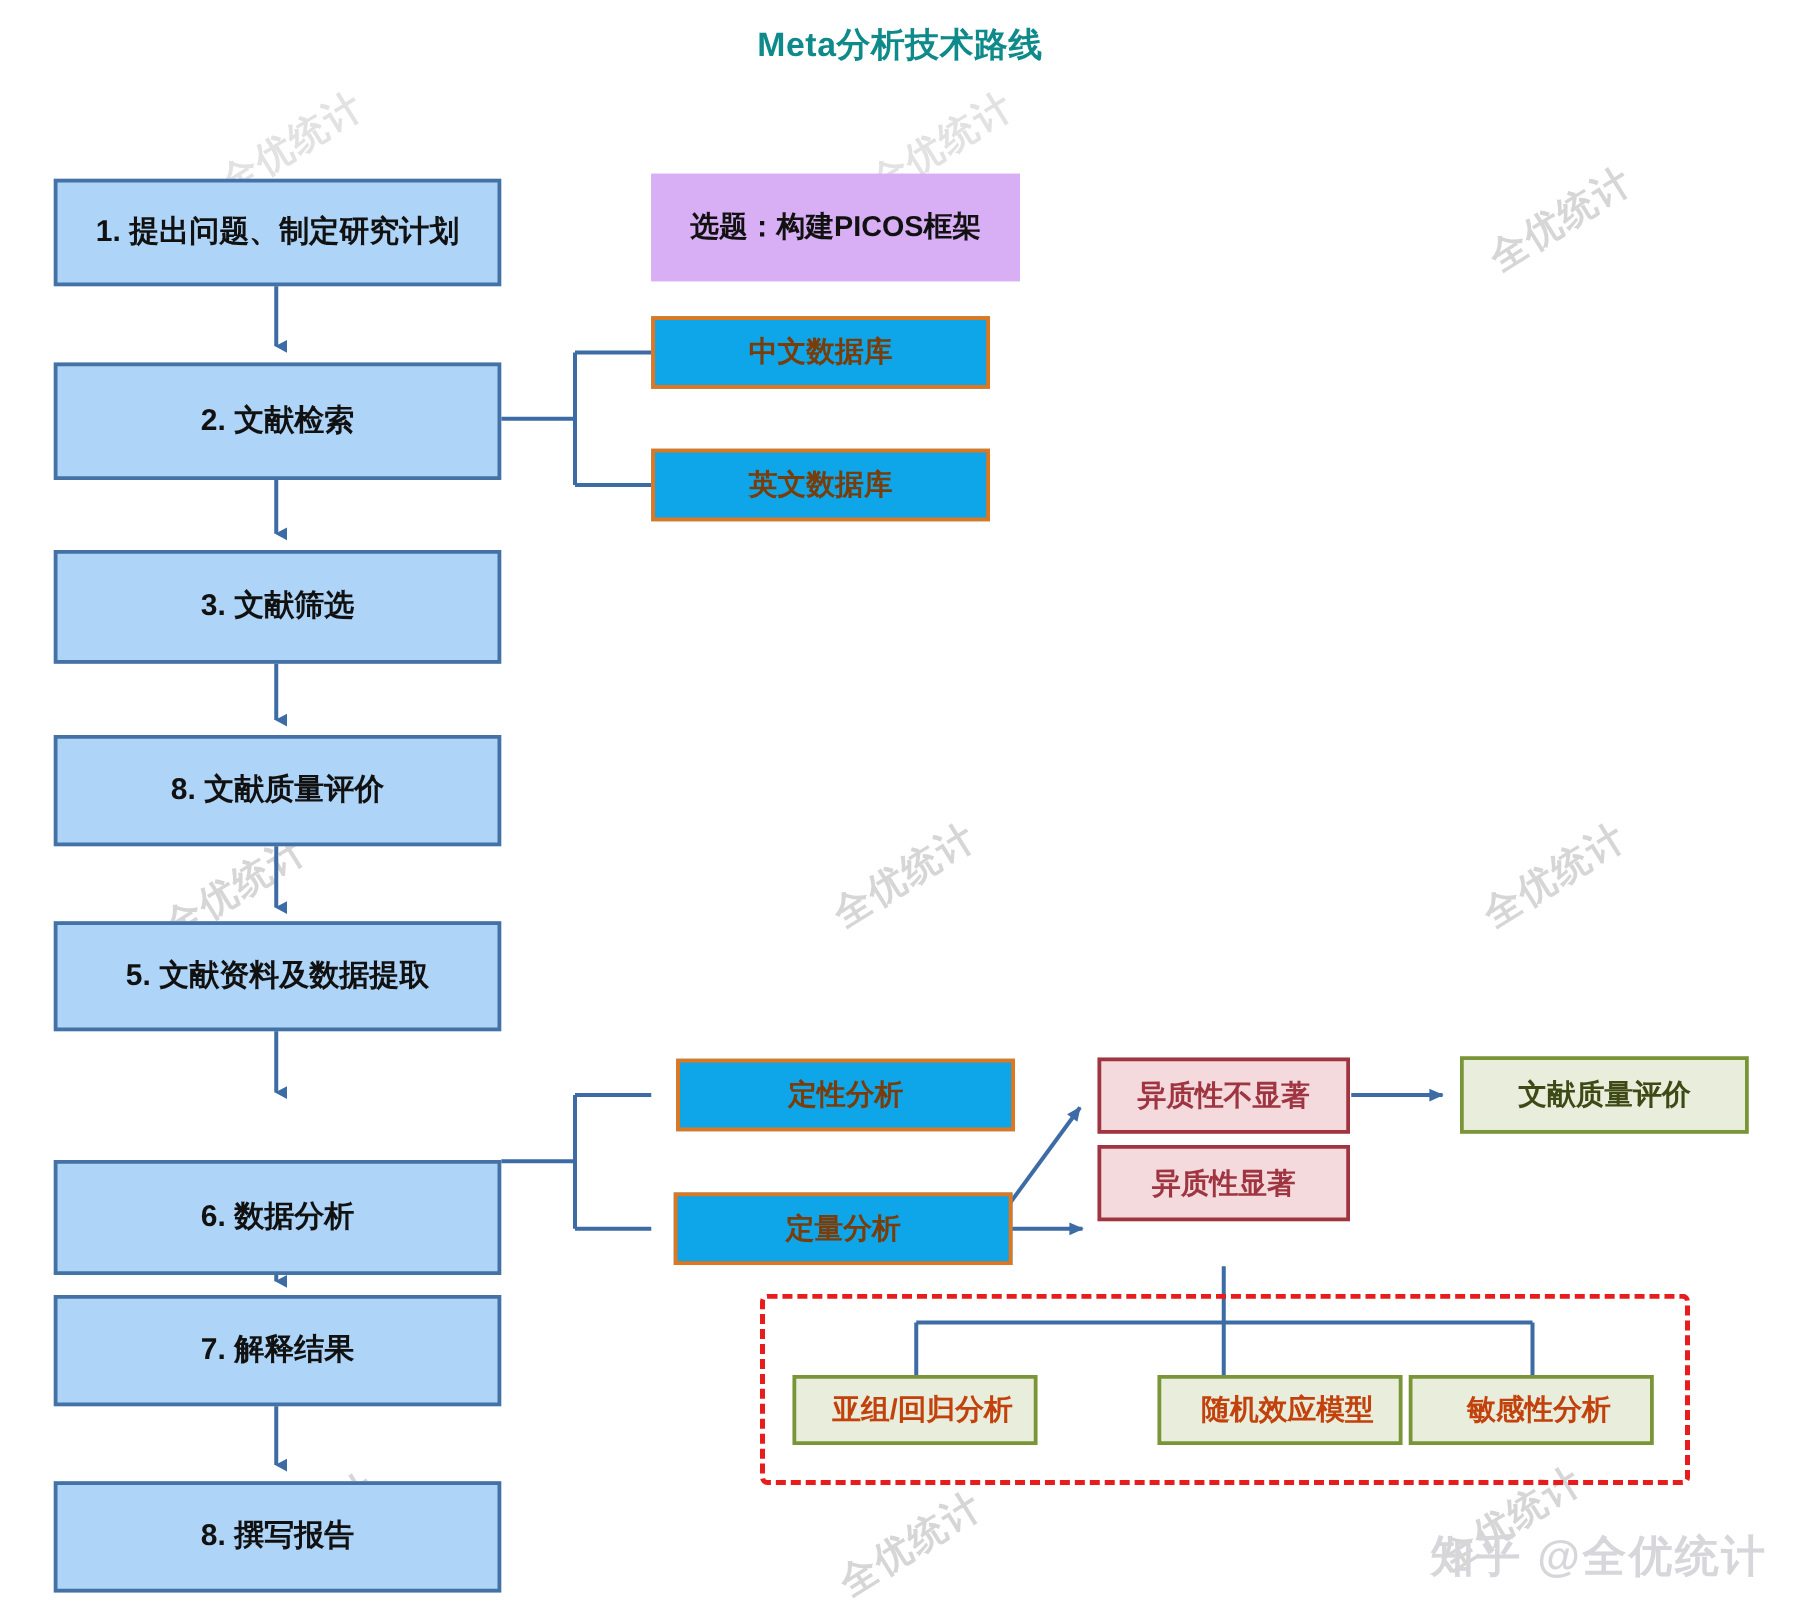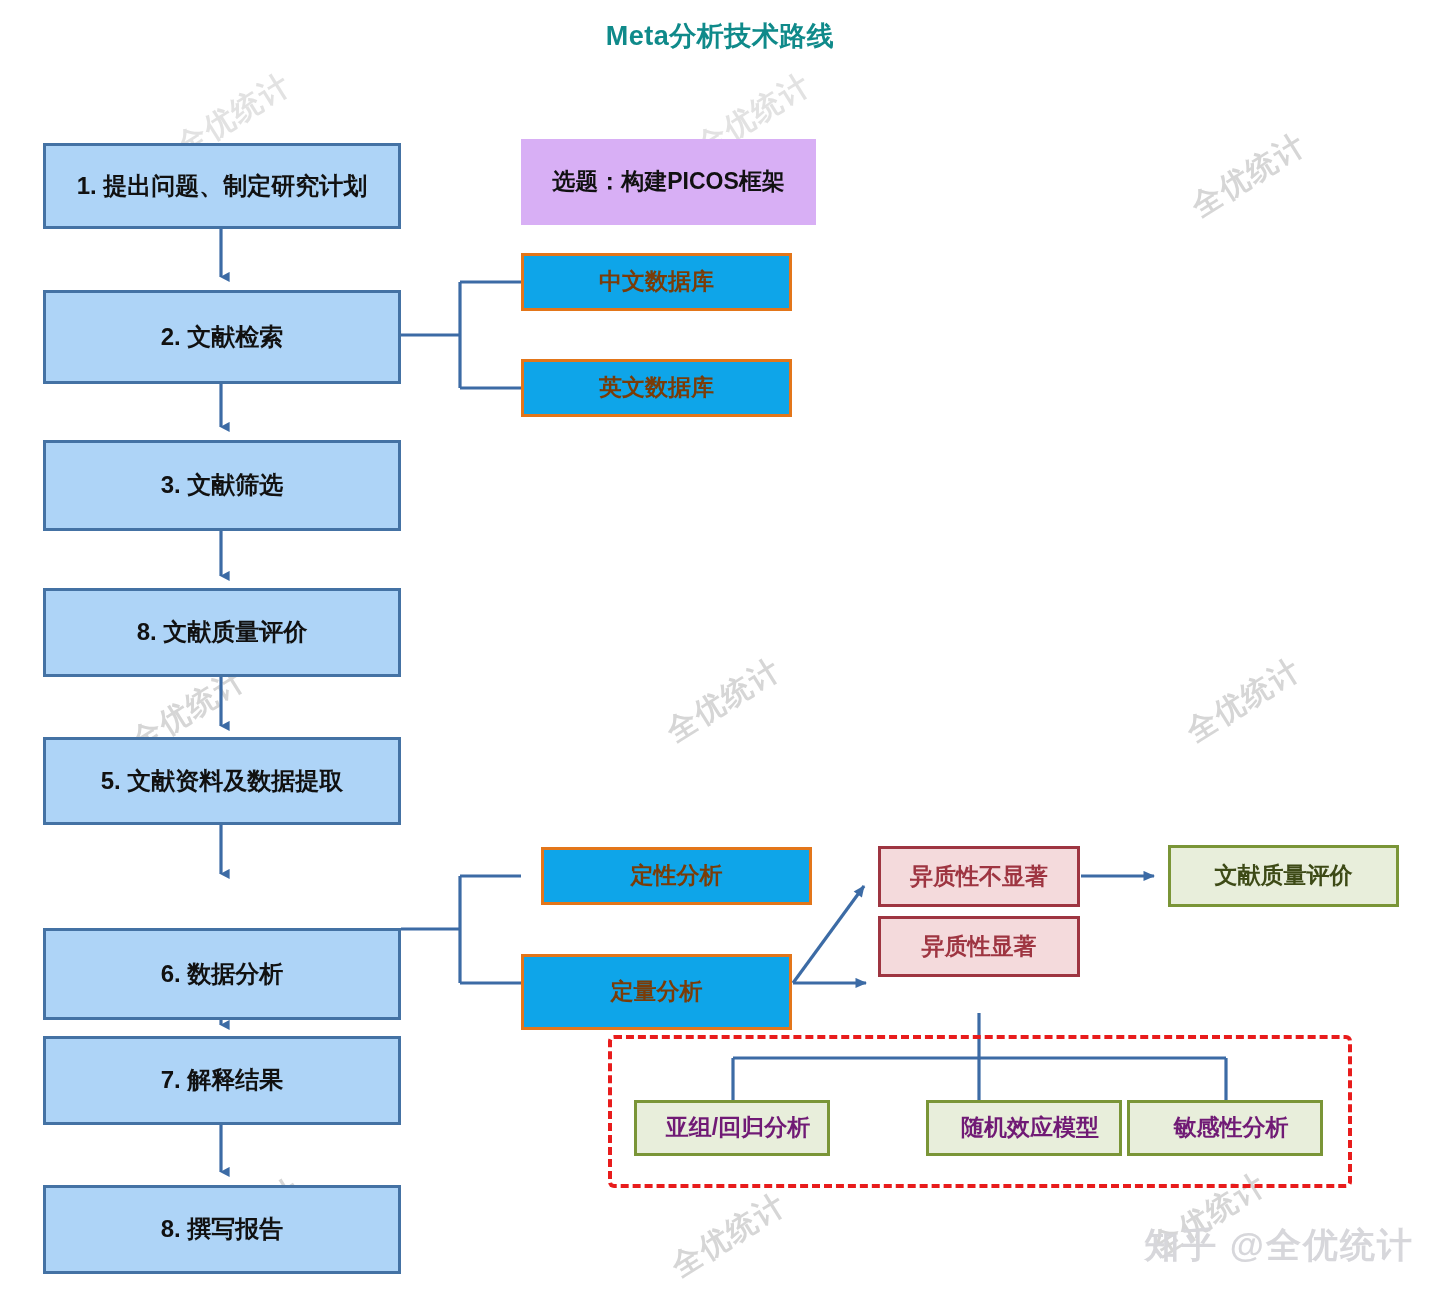--- a/index.html
+++ b/index.html
@@ -87,21 +87,21 @@
   }
   .node.green {
     background: #e8eedb;
     border: 3px solid #7a9537;
     color: #3d4a16;
     font-size: 23px;
   }
   .node.green-sm {
     background: #e8eedb;
     border: 3px solid #7a9537;
-    color: #701a75;
+    color: #c2410c;
     font-size: 23px;
     padding-left: 12px;
   }
 
   
   #dashed-group {
     position: absolute;
     box-sizing: border-box;
     border: 4px dashed #e81c1c;
     border-radius: 6px;
@@ -203,21 +203,21 @@
   <div class="node blue" style="left:43px;  top:928px; width:358px; height:92px;">6. 数据分析</div>
   <div class="node blue" style="left:43px;  top:1036px; width:358px; height:89px;">7. 解释结果</div>
   <div class="node blue" style="left:43px;  top:1185px; width:358px; height:89px;">8. 撰写报告</div>
 
   <div class="node purple" style="left:521px; top:139px; width:295px; height:86px;">选题：构建PICOS框架</div>
 
   <div class="node orange" style="left:521px; top:253px; width:271px; height:58px;">中文数据库</div>
   <div class="node orange" style="left:521px; top:359px; width:271px; height:58px;">英文数据库</div>
 
   <div class="node orange" style="left:541px; top:847px; width:271px; height:58px;">定性分析</div>
-  <div class="node orange" style="left:521px; top:954px; width:271px; height:76px;text-align:right;">定量分析</div>
+  <div class="node orange" style="left:539px; top:954px; width:271px; height:58px;text-align:right;">定量分析</div>
 
   <div class="node pink" style="left:878px; top:846px; width:202px; height:61px;">异质性不显著</div>
   <div class="node pink" style="left:878px; top:916px; width:202px; height:61px;">异质性显著</div>
 
   <div class="node green" style="left:1168px; top:845px; width:231px; height:62px;">文献质量评价</div>
 
   <div class="node green-sm" style="left:634px; top:1100px; width:196px; height:56px;">亚组/回归分析</div>
   <div class="node green-sm" style="left:880px; top:1100px; width:196px; height:56px;margin-left:46px;">随机效应模型</div>
   <div class="node green-sm" style="left:1127px; top:1100px; width:196px; height:56px;">敏感性分析</div>
 

